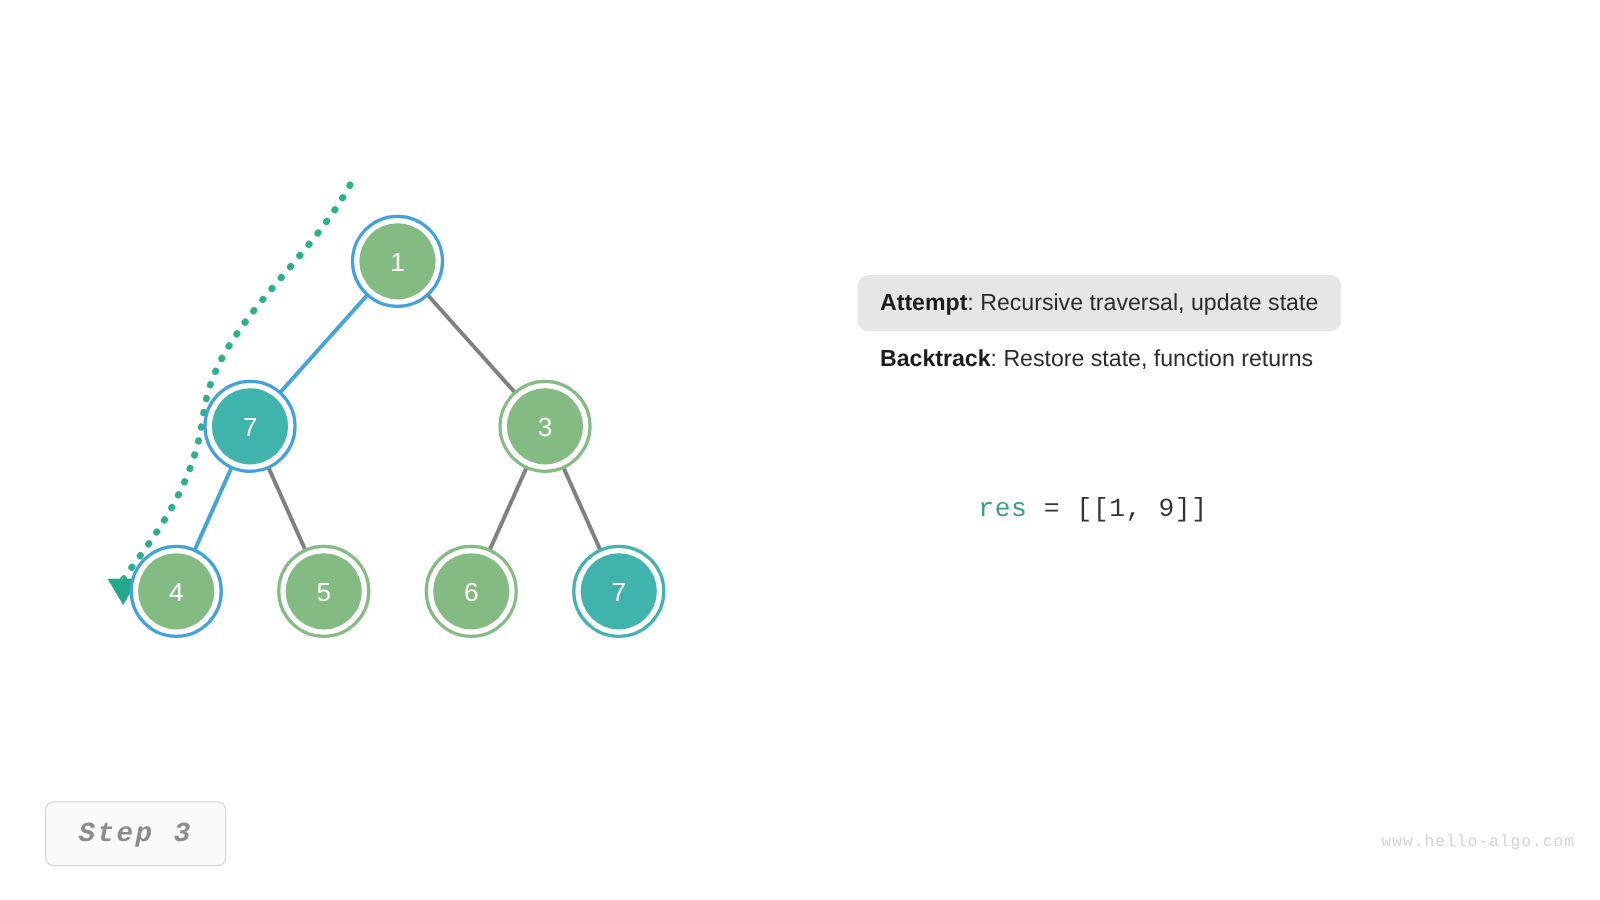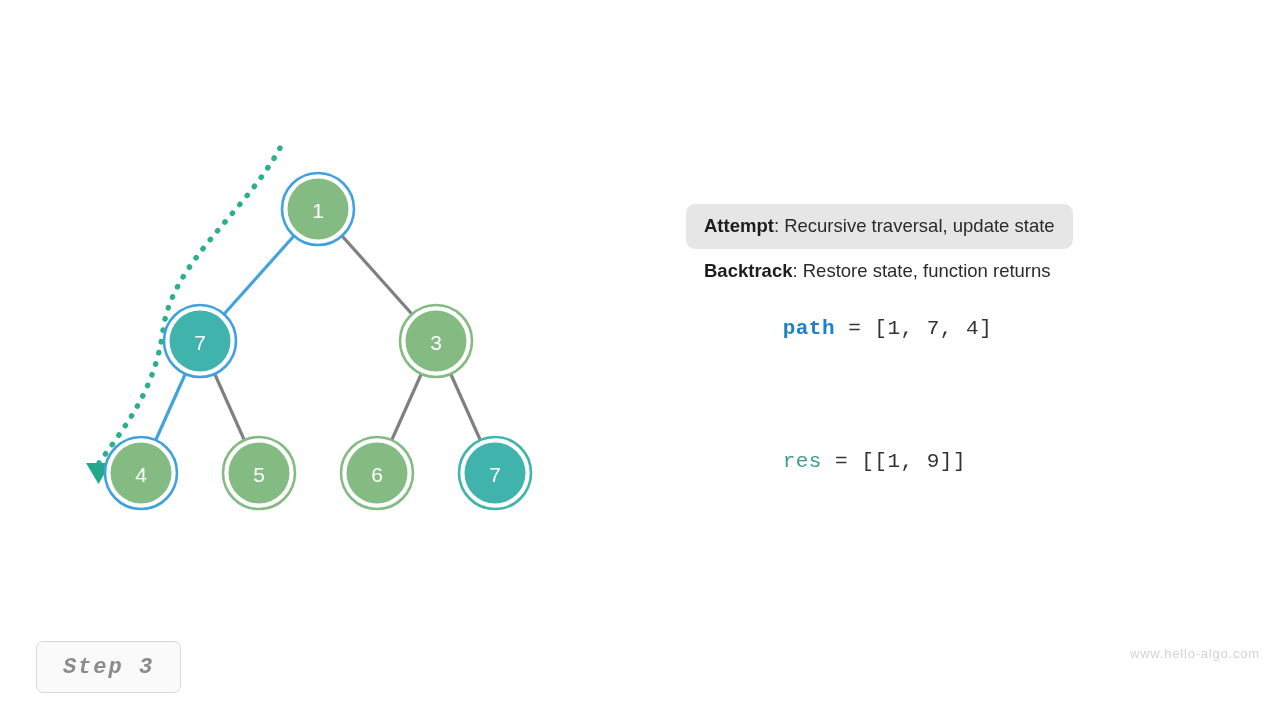--- a/index.html
+++ b/index.html
@@ -33,21 +33,21 @@
     font-size: 21px;
     fill: #ffffff;
     text-anchor: middle;
     dominant-baseline: central;
   }
 
   
   #info-panel {
     position: absolute;
     left: 686px;
-    top: 204px;
+    top: 220px;
     width: 560px;
   }
 
   .desc-row {
     font-size: 18.5px;
     color: #2b2b2b;
     line-height: 1.35;
     padding: 10px 18px;
     border-radius: 9px;
     white-space: nowrap;
@@ -105,22 +105,22 @@
     letter-spacing: 2px;
     color: #8c8c8c;
     font-weight: bold;
     font-style: italic;
   }
 
   
   #watermark {
     position: absolute;
     right: 20px;
-    top: 646px;
-    font-family: Liberation Sans, sans-serif;
+    top: 666px;
+    font-family: Liberation Mono, monospace;
     font-size: 13px;
     letter-spacing: 0.8px;
     color: #d3d3d3;
   }
 </style>
 </head>
 <body>
 
 <div id="stage">
 
@@ -194,23 +194,20 @@
   <div id="info-panel">
 
     <div class="desc-row highlighted">
       <span class="lead">Attempt</span><span>: Recursive traversal, update state</span>
     </div>
 
     <div class="desc-row">
       <span class="lead">Backtrack</span><span>: Restore state, function returns</span>
     </div>
 
-    <div class="code-row">
-      <span class="code-var-path">path</span><span> = </span><span>[1, 7, 4]</span>
-    </div>
 
     <div class="spacer-row"></div>
 
     <div class="code-row">
       <span class="code-var-res">res</span><span> = </span><span>[[1, 9]]</span>
     </div>
 
   </div>
 
   <div id="step-badge">Step 3</div>

